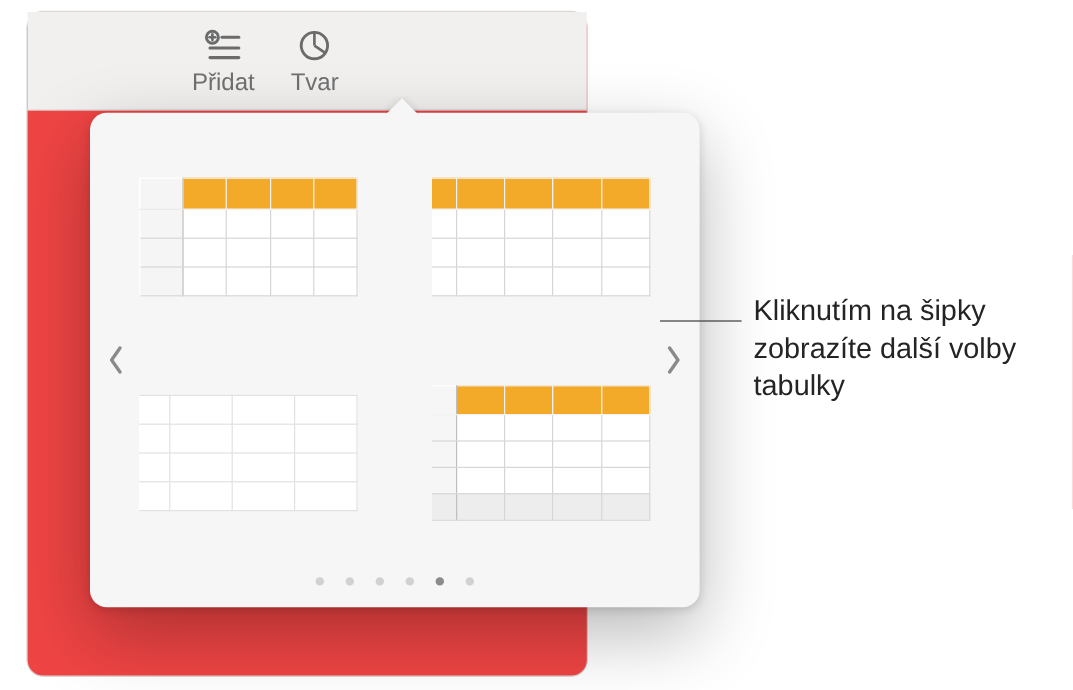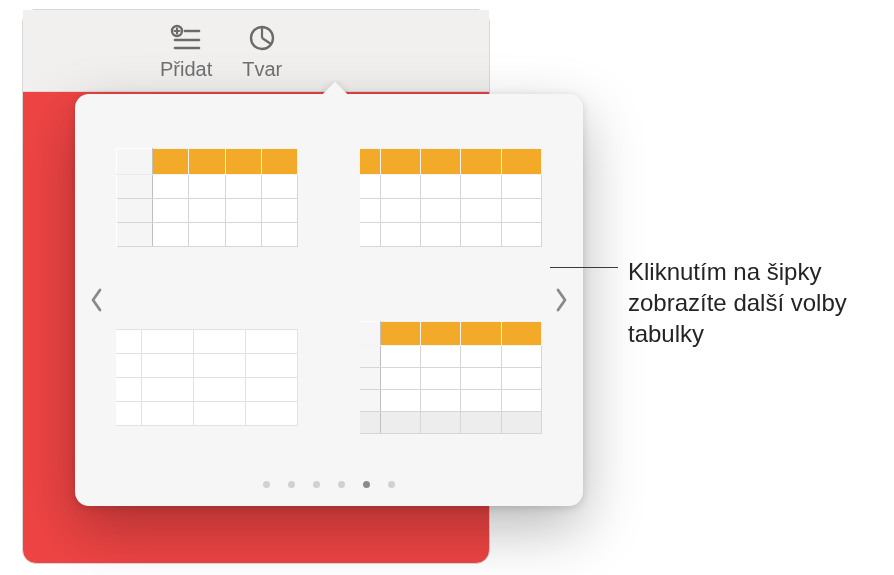--- a/index.html
+++ b/index.html
@@ -168,21 +168,21 @@
       position:absolute;
       left: 550px;
       top: 267px;
       width: 68px;
       height: 1px;
       background:#3b3b3b;
     }
     .callout-text{
       position:absolute;
       left: 628px;
-      top: 256px;
+      top: 244px;
       font-size: 24px;
       line-height: 1.3;
       color:#242424;
       max-width: 250px;
     }
   </style>
 </head>
 <body>
 
 <div class="canvas">

